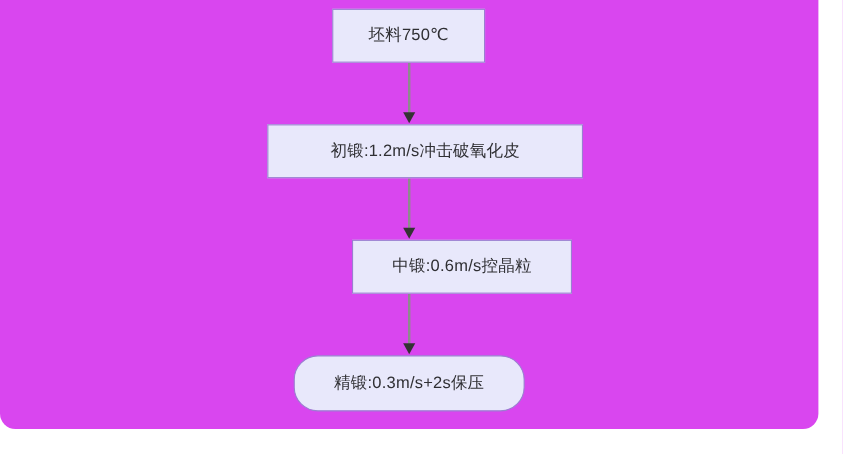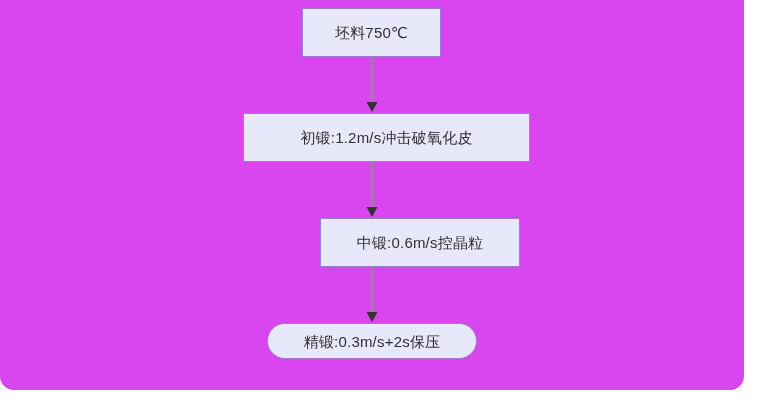--- a/index.html
+++ b/index.html
@@ -74,17 +74,17 @@
   </div>
 
   <div class="flow-node" style="left:243px; top:113px; width:287px; height:49px;">
     <span class="node-label">初锻:1.2m/s冲击破氧化皮</span>
   </div>
 
   <div class="flow-node" style="left:272px; top:218px; width:200px; height:49px;margin-left:48px;">
     <span class="node-label">中锻:0.6m/s控晶粒</span>
   </div>
 
-  <div class="flow-node" style="left:267px; top:323px; width:210px; height:36px;border-radius:22px;">
+  <div class="flow-node" style="left:267px; top:323px; width:210px; height:51px;border-radius:22px;">
     <span class="node-label">精锻:0.3m/s+2s保压</span>
   </div>
 
 </div>
 
 </body></html>

